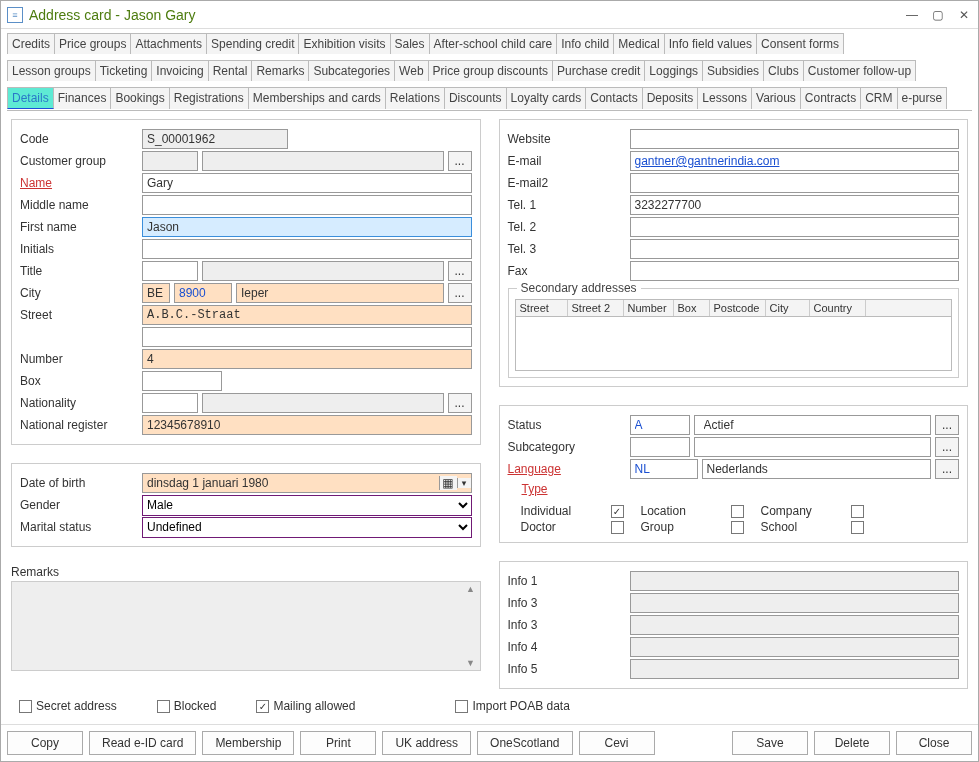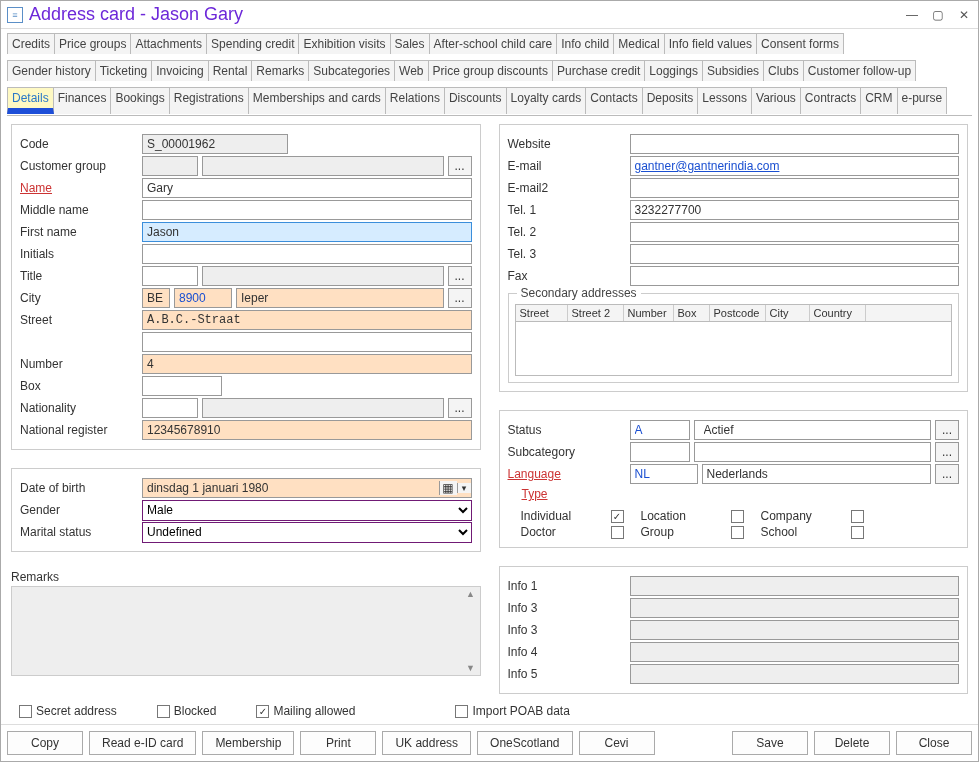--- a/index.html
+++ b/index.html
@@ -1,26 +1,26 @@
 <!DOCTYPE html>
 <html><head>
 <meta charset="utf-8">
 <style>
   * { box-sizing: border-box; font-family: "Segoe UI", Tahoma, sans-serif; font-size: 12px; }
   body { margin: 0; background: #fff; color: #333; }
   .window { width: 979px; height: 762px; border: 1px solid #aaa; background: #fff; display: flex; flex-direction: column; }
   .titlebar { height: 28px; display: flex; align-items: center; padding: 0 6px; border-bottom: 1px solid #ddd; }
   .titlebar-icon { width: 16px; height: 16px; border: 1px solid #5b8fc7; margin-right: 6px; display:flex;align-items:center;justify-content:center; }
   .titlebar-icon span{font-size:9px;color:#5b8fc7;}
-  .titlebar-text { color: #6d28d9; font-size: 18px; flex:1; }
+  .titlebar-text { color: #4d7c0f; font-size: 14px; flex:1; }
   .win-controls { display:flex; gap:10px; }
   .win-controls span { width:16px; text-align:center; color:#555; cursor:default; }
   .tabstrip { display:flex; flex-wrap:wrap; padding: 4px 6px 0 6px; gap:0; }
   .tab { border:1px solid #bbb; border-bottom:none; padding:3px 4px; background:#f4f4f4; margin-right:-1px; margin-bottom:2px; color:#444; cursor:default; white-space:nowrap; }
-  .tab.active { background:#fef9c3; color:#2a78c8; border-bottom:6px solid #1d4ed8; position:relative; z-index:2; }
+  .tab.active { background:#5eead4; color:#2a78c8; border-bottom:1px solid #1d4ed8; position:relative; z-index:2; }
   .content { flex:1; border-top:1px solid #bbb; margin:0 6px; padding:8px 4px 4px 4px; position:relative; display:flex; flex-direction:column; }
   .columns { display:flex; gap:18px; }
   .col { flex:1; display:flex; flex-direction:column; gap:12px; }
   .group { border:1px solid #ccc; padding:8px 8px 8px 8px; position:relative; }
   .group + .group { margin-top:6px; }
   .row { display:flex; align-items:center; min-height:22px; gap:4px; }
   .lbl { width:118px; color:#333; }
   .lbl.red { color:#c33; text-decoration:underline; }
   input.txt, .txt { height:20px; border:1px solid #999; padding:0 4px; background:#fff; color:#333; }
   .txt.ro { background:#eee; }
@@ -73,21 +73,21 @@
       <div class="tab">Spending credit</div>
       <div class="tab">Exhibition visits</div>
       <div class="tab">Sales</div>
       <div class="tab">After-school child care</div>
       <div class="tab">Info child</div>
       <div class="tab">Medical</div>
       <div class="tab">Info field values</div>
       <div class="tab">Consent forms</div>
     </div>
   <div class="tabstrip" id="tabs2">
-      <div class="tab">Gender history</div>
+      <div class="tab">Lesson groups</div>
       <div class="tab">Ticketing</div>
       <div class="tab">Invoicing</div>
       <div class="tab">Rental</div>
       <div class="tab">Remarks</div>
       <div class="tab">Subcategories</div>
       <div class="tab">Web</div>
       <div class="tab">Price group discounts</div>
       <div class="tab">Purchase credit</div>
       <div class="tab">Loggings</div>
       <div class="tab">Subsidies</div>

